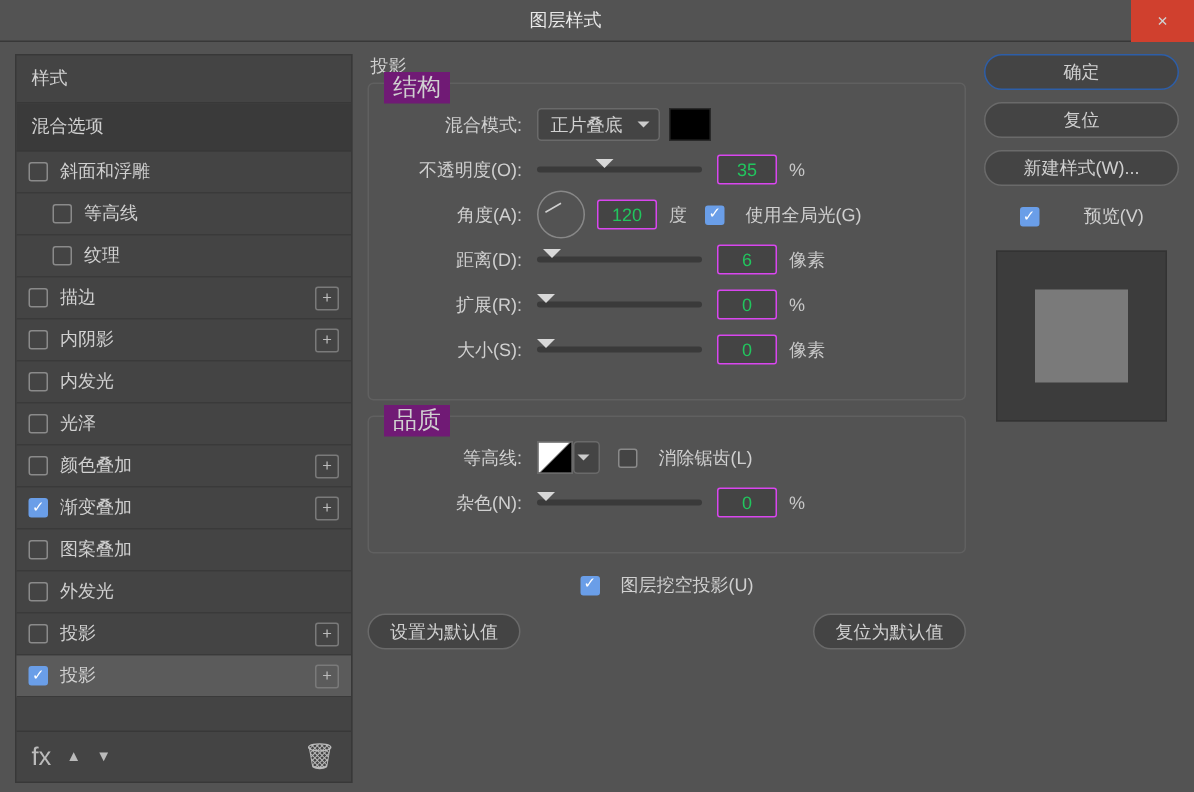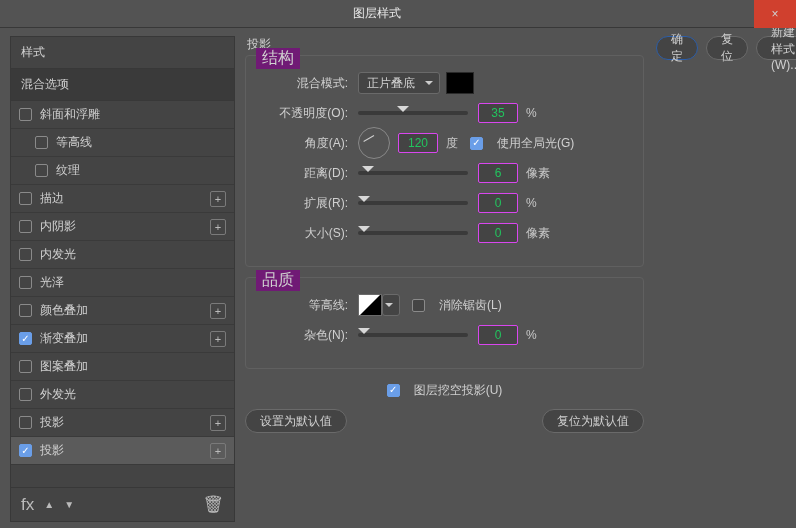--- a/index.html
+++ b/index.html
@@ -33,21 +33,21 @@
 .slider{width:110px;height:4px;background:#3a3a3a;border-radius:2px;position:relative;margin-right:10px}
 .slider .thumb{position:absolute;top:-5px;width:0;height:0;border:6px solid transparent;border-top-color:#d8d8d8}
 .numfield{width:40px;height:20px;background:#444;border:1px solid #d946ef;color:#22c55e;text-align:center;border-radius:2px}
 .unit{margin-left:8px;color:#c8c8c8}
 .angle-dial{width:32px;height:32px;border:1px solid #888;border-radius:50%;position:relative;margin-right:8px}
 .angle-dial::after{content:"";position:absolute;width:12px;height:1px;background:#d0d0d0;top:7px;left:3px;transform-origin:right center;transform:rotate(-30deg)}
 .inline-check{display:flex;align-items:center;gap:6px;margin-left:12px}
 .btn{height:24px;padding:0 14px;background:#444;border:1px solid #6a6a6a;border-radius:12px;display:inline-flex;align-items:center;cursor:pointer;color:#d8d8d8}
 .btn-row{display:flex;gap:10px;justify-content:space-between;margin-top:8px}
 .contour-swatch{width:24px;height:22px;background:linear-gradient(135deg,#fff 0%,#fff 48%,#000 52%,#000 100%);border:1px solid #6a6a6a}
-.sidebar{width:130px;display:flex;gap:8px;align-items:stretch}
+.sidebar{width:130px;display:flex;flex-direction:column;gap:8px;align-items:stretch}
 .sidebar .btn{justify-content:center;width:100%;border-radius:13px}
 .sidebar .btn.primary{border-color:#2d5ea8}
 .preview-label{display:flex;align-items:center;gap:22px;justify-content:center;margin-top:4px}
 .preview-box{width:114px;height:114px;background:#3c3c3c;margin:6px auto 0;display:flex;align-items:center;justify-content:center;border:1px solid #333}
 .preview-inner{width:62px;height:62px;background:#7a7a7a}
 .center-head{padding:0 0 2px 2px;color:#d0d0d0}
 </style>
 </head>
 <body>
 

